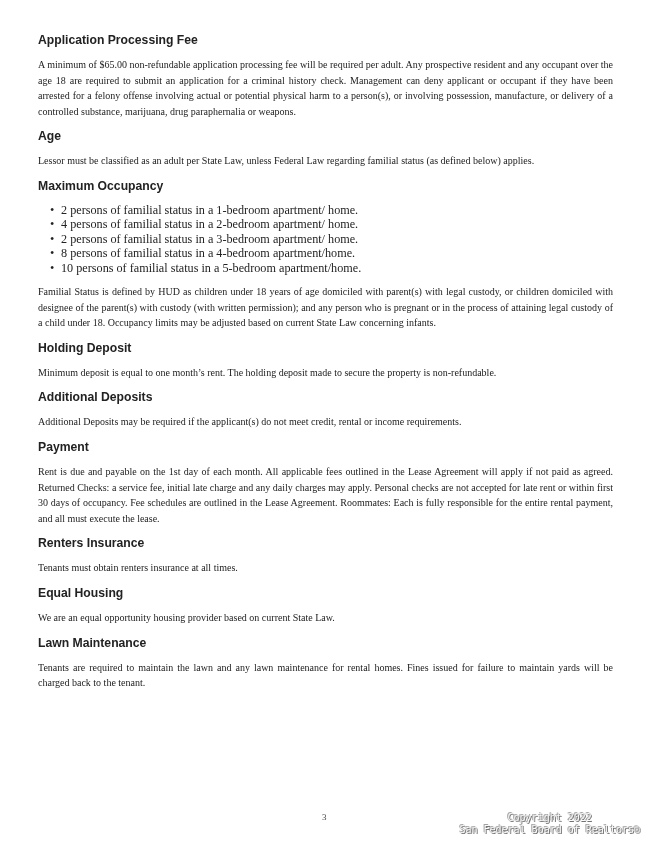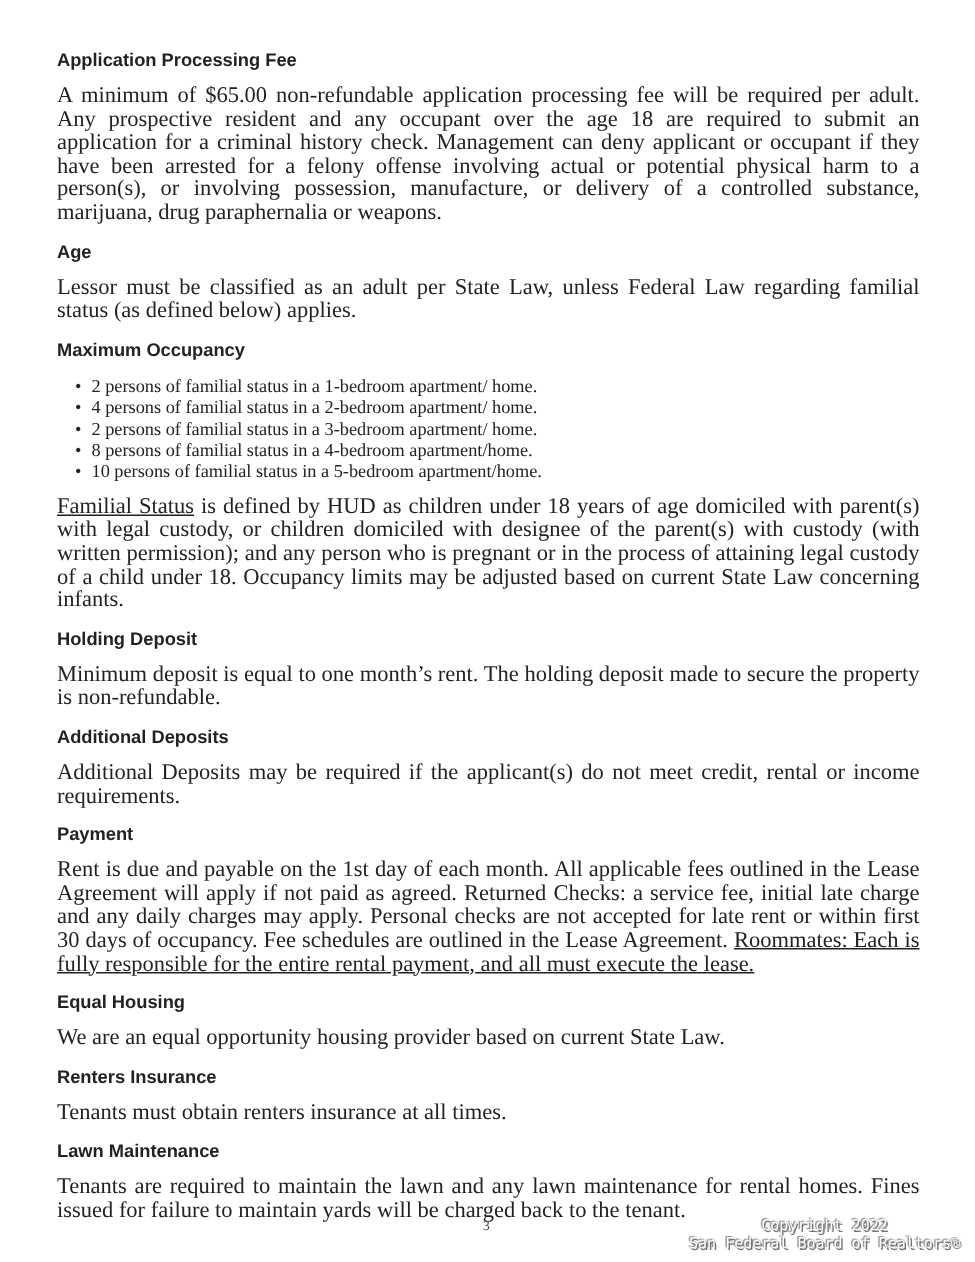--- a/index.html
+++ b/index.html
@@ -1,23 +1,23 @@
 <!DOCTYPE html>
 <html><head>
 <meta charset="utf-8">
 <style>
   html, body { margin: 0; padding: 0; background: #ffffff; }
   body { width: 650px; height: 841px; position: relative; overflow: hidden;
          font-family: "DejaVu Serif", "Liberation Serif", serif; color: #222; }
   .page { position: absolute; left: 38px; top: 33px; width: 575px; }
   .section-title { font-family: Liberation Sans, sans-serif; font-weight: bold; font-size: 12.2px;
                    color: #222; margin: 0 0 9px 0; line-height: 15px; }
-  .para { font-family: "Liberation Serif", serif; font-size: 15px; line-height: 15.6px;
+  .para { font-family: "Liberation Serif", serif; font-size: 10px; line-height: 15.6px;
           text-align: justify; margin: 0 0 10px 0; color: #222; }
-  .u { text-decoration: underline; }
+  .u { }
   ul.bullets { list-style: none; margin: 0 0 9px 0; padding: 0 0 0 12px; }
   ul.bullets li { font-family: "Liberation Serif", serif; font-size: 12.2px; line-height: 14.4px; position: relative; padding-left: 11px; }
   ul.bullets li .dot { position: absolute; left: 0; top: 0; }
   .page-num { position: absolute; left: 322px; top: 812px; font-family: "Liberation Serif", serif;
               font-size: 9px; color: #444; }
   .copyright { position: absolute; right: 10px; top: 812px; text-align: center;
                font-family: "DejaVu Sans Mono", monospace; font-weight: normal; font-size: 10px;
                line-height: 12px; color: #fff;
                text-shadow: 0 0 1px #555, 1px 1px 0 #777, -1px -1px 0 #aaa; }
 </style>
@@ -56,27 +56,27 @@
     <div class="section-title">Additional Deposits</div>
     <p class="para">Additional Deposits may be required if the applicant(s) do not meet credit, rental or income requirements.</p>
   </div>
 
   <div>
     <div class="section-title">Payment</div>
     <p class="para"><span>Rent is due and payable on the 1st day of each month.  All applicable fees outlined in the Lease Agreement will apply if not paid as agreed.  Returned Checks: a service fee, initial late charge and any daily charges may apply. Personal checks are not accepted for late rent or within first 30 days of occupancy.  Fee schedules are outlined in the Lease Agreement.  </span><span class="u">Roommates:  Each is fully responsible for the entire rental payment, and all must execute the lease.</span></p>
   </div>
 
   <div>
-    <div class="section-title">Equal Housing</div>
-    <p class="para">We are an equal opportunity housing provider based on current State Law.</p>
+    <div class="section-title">Renters Insurance</div>
+    <p class="para">Tenants must obtain renters insurance at all times.</p>
   </div>
 
   <div>
-    <div class="section-title">Renters Insurance</div>
-    <p class="para">Tenants must obtain renters insurance at all times.</p>
+    <div class="section-title">Equal Housing</div>
+    <p class="para">We are an equal opportunity housing provider based on current State Law.</p>
   </div>
 
   <div>
     <div class="section-title">Lawn Maintenance</div>
     <p class="para">Tenants are required to maintain the lawn and any lawn maintenance for rental homes. Fines issued for failure to maintain yards will be charged back to the tenant.</p>
   </div>
 </div>
 
 <div class="page-num">3</div>
 

